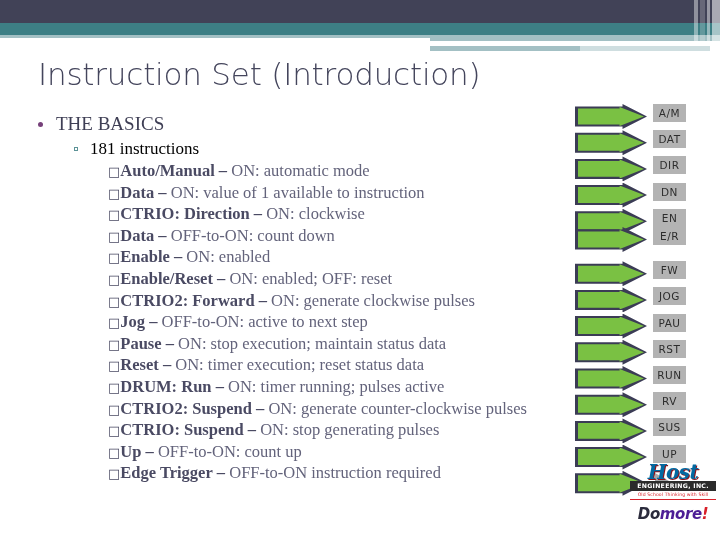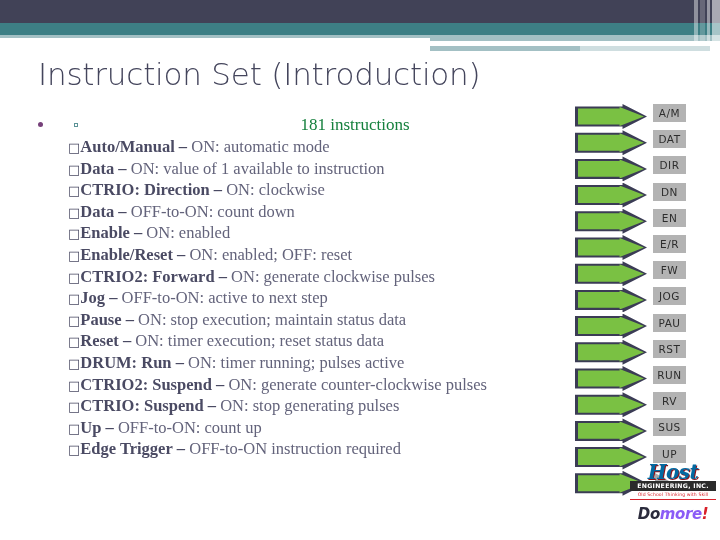--- a/index.html
+++ b/index.html
@@ -111,39 +111,38 @@
     width: 5px;
     height: 5px;
     border-radius: 50%;
     background: #76407a;
   }
 
   .lvl2 {
     position: relative;
     margin: 2px 0 0 72px;
     font-size: 17px;
-    color: #15803d;
+    color: #000000;
     font-family: "Liberation Serif", serif;
     line-height: 22px;
     padding-left: 18px;
-    text-align: center;
   }
   .lvl2 .bullet-sq {
     position: absolute;
     left: 2px;
     top: 9px;
     width: 4px;
     height: 4px;
     border: 1px solid #5c9397;
     box-sizing: border-box;
     background: transparent;
   }
 
   #lvl3-list {
-    margin: 1px 0 0 68px;
+    margin: 1px 0 0 108px;
     width: 530px;
   }
   .lvl3 {
     font-size: 16.5px;
     line-height: 20.6px;
     color: #5a5a72;
     font-family: "Liberation Serif", serif;
     white-space: nowrap;
     overflow: hidden;
   }
@@ -266,21 +265,21 @@
     margin-top: 6px;
     font-family: "DejaVu Sans", sans-serif;
     font-size: 15px;
     line-height: 17px;
     color: #2b2b3c;
     font-style: italic;
     font-weight: bold;
     letter-spacing: -0.4px;
   }
   #logo-domore .more {
-    color: #8b5cf6;
+    color: #4c1d95;
   }
   #logo-domore .bang {
     color: #d8202a;
   }
 </style>
 </head>
 <body>
 
 <div id="header-band">
   <div class="band-navy"></div>
@@ -298,20 +297,21 @@
   <div class="sub-bar sub-bar-2"></div>
   <div class="sub-bar sub-bar-3"></div>
 </div>
 
 <div id="title">Instruction Set (Introduction)</div>
 
 <div id="content">
 
   <div class="lvl1">
     <span class="bullet-dot"></span>
+    <span>THE BASICS</span>
   </div>
 
   <div class="lvl2">
     <span class="bullet-sq"></span>
     <span>181 instructions</span>
   </div>
 
   <div id="lvl3-list">
       <div class="lvl3"><span class="sqbox">□</span><span class="term">Auto/Manual</span> <span class="dash">–</span> <span class="desc">ON: automatic mode</span></div>
       <div class="lvl3"><span class="sqbox">□</span><span class="term">Data</span> <span class="dash">–</span> <span class="desc">ON: value of 1 available to instruction</span></div>
@@ -350,21 +350,21 @@
     <div class="arrow-row" style="top: 78.6px;">
       <div class="arrow-shape-outer"></div>
       <div class="arrow-shape-inner"></div>
       <div class="arrow-label">DN</div>
     </div>
     <div class="arrow-row" style="top: 104.8px;">
       <div class="arrow-shape-outer"></div>
       <div class="arrow-shape-inner"></div>
       <div class="arrow-label">EN</div>
     </div>
-    <div class="arrow-row" style="top: 131px;">
+    <div class="arrow-row" style="top: 123px;">
       <div class="arrow-shape-outer"></div>
       <div class="arrow-shape-inner"></div>
       <div class="arrow-label">E/R</div>
     </div>
     <div class="arrow-row" style="top: 157.2px;">
       <div class="arrow-shape-outer"></div>
       <div class="arrow-shape-inner"></div>
       <div class="arrow-label">FW</div>
     </div>
     <div class="arrow-row" style="top: 183.4px;">

